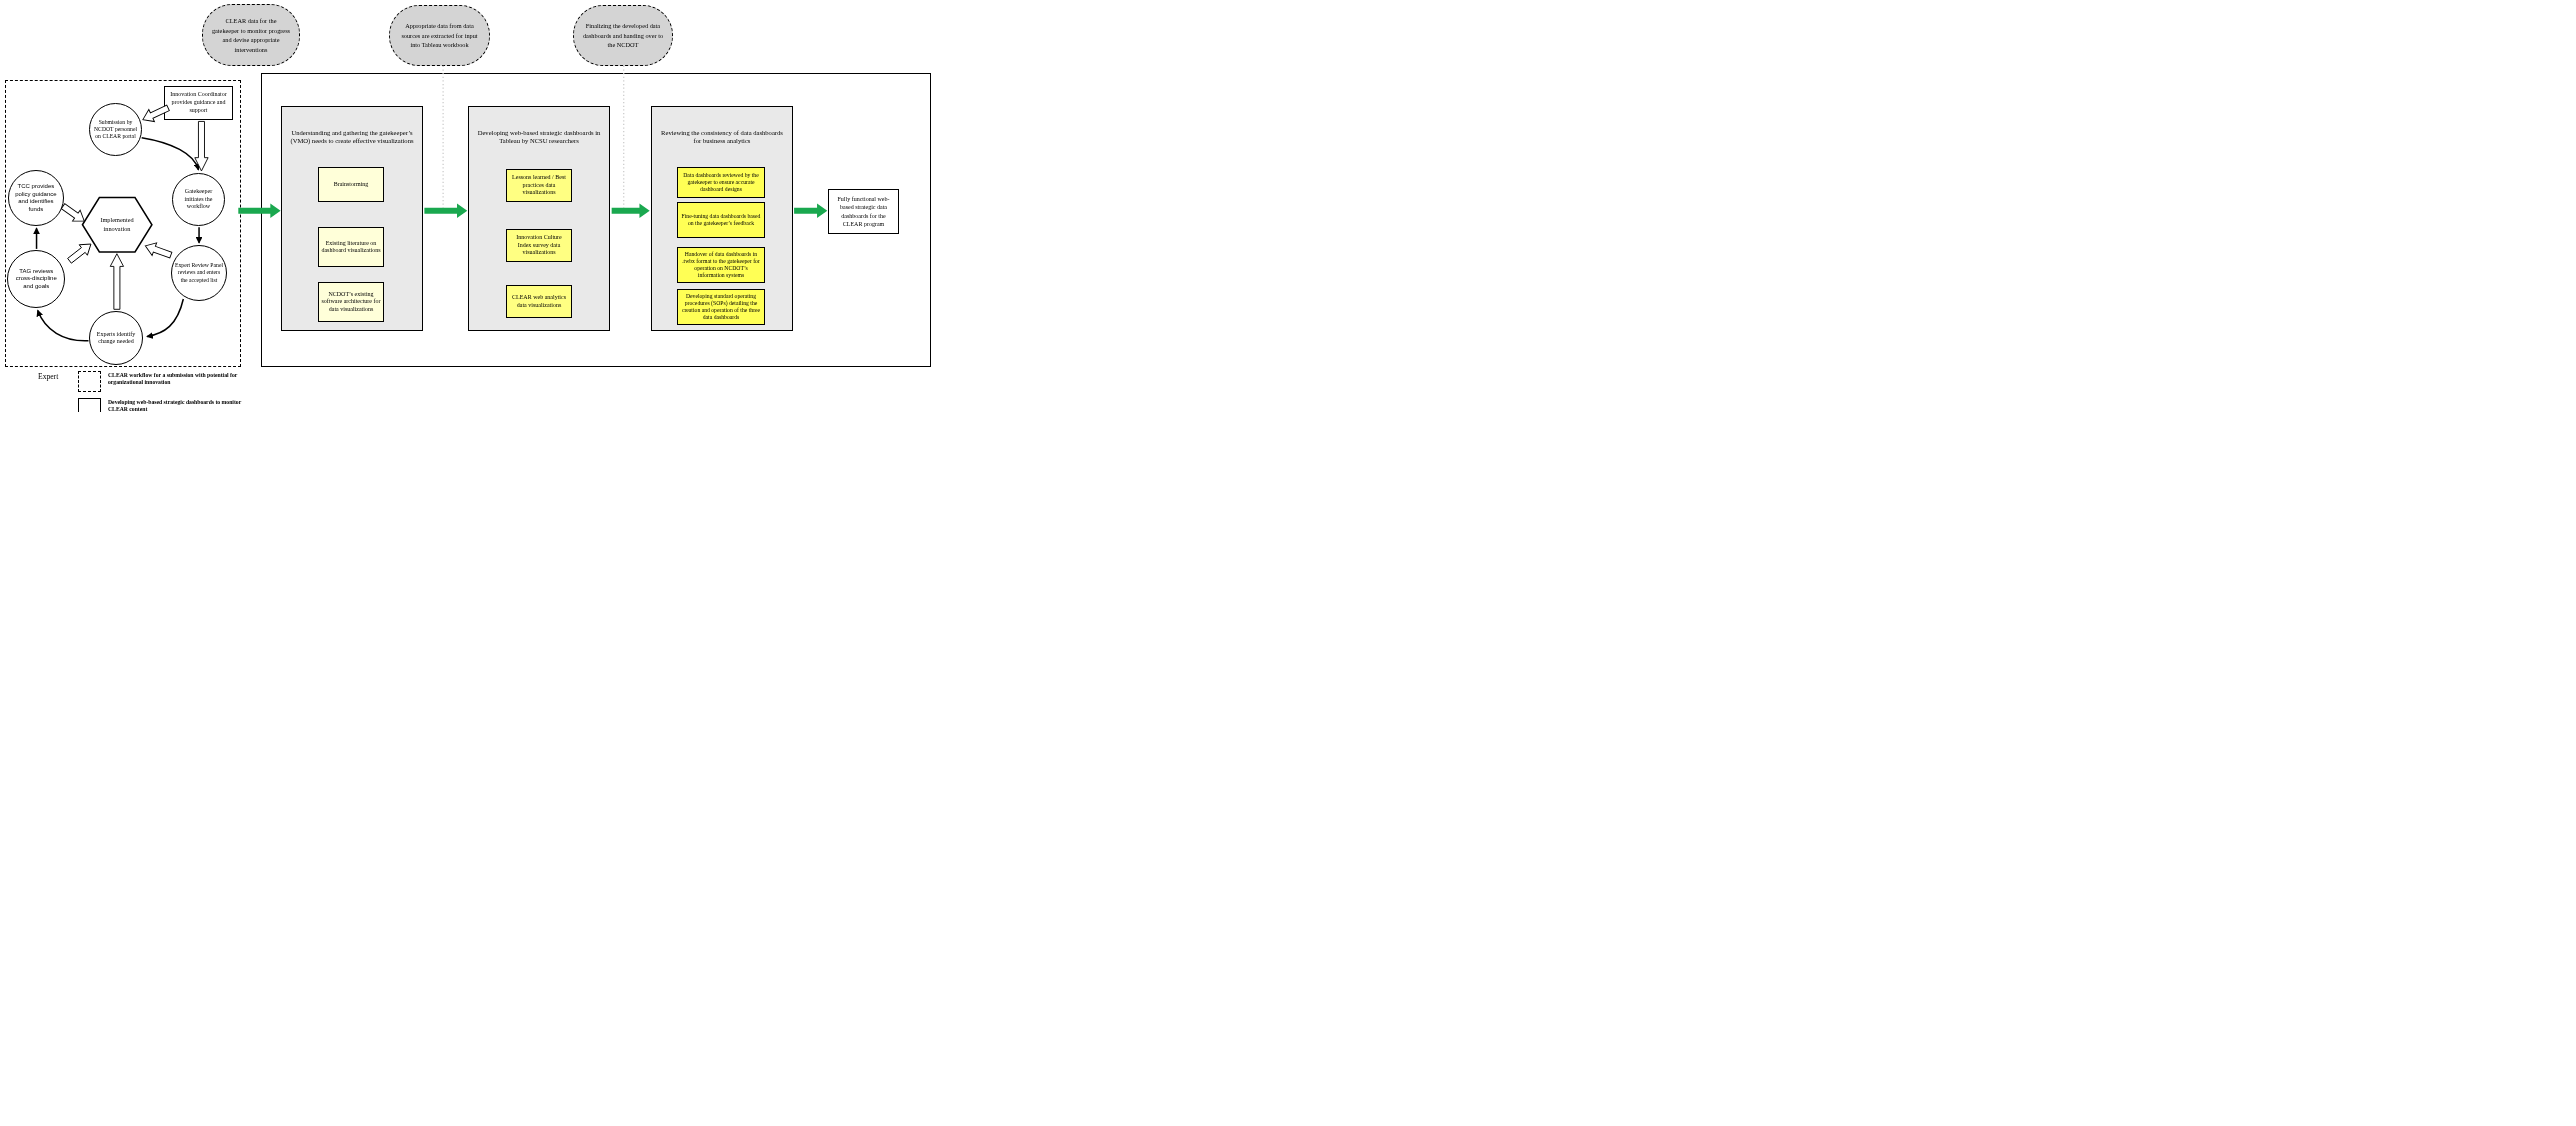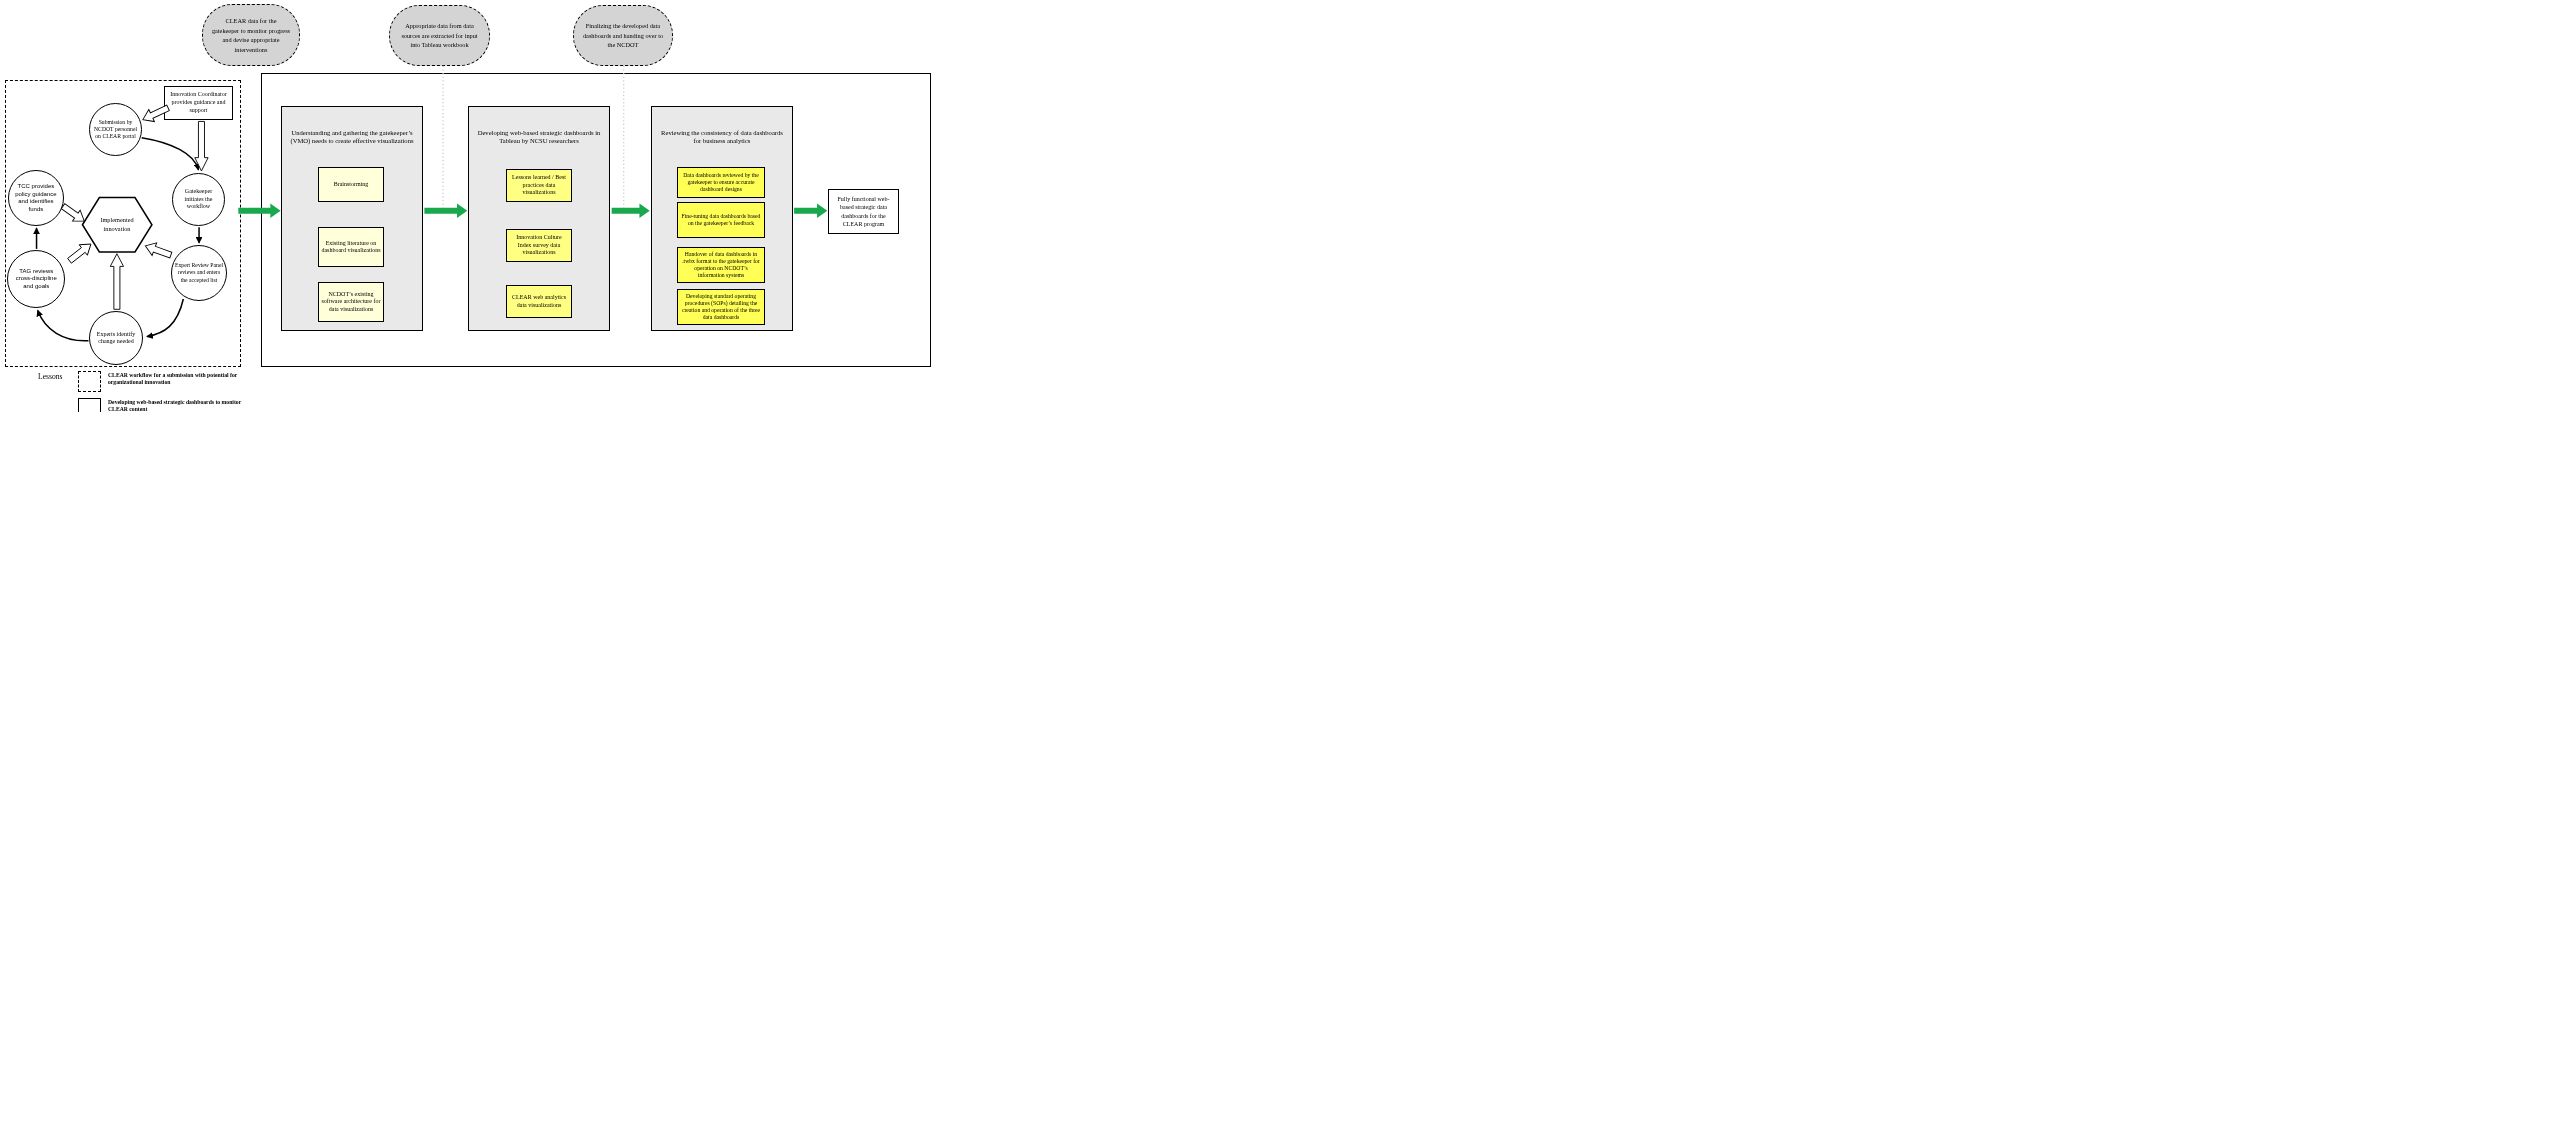--- a/index.html
+++ b/index.html
@@ -127,21 +127,21 @@
   <div class="abs circle sans" style="left:7.3px;top:250px;width:58px;height:58px;">
     <span>TAG reviews cross-discipline and goals</span>
   </div>
   <div class="abs circle" style="left:89px;top:311px;width:54px;height:54px;">
     <span>Experts identify change needed</span>
   </div>
   <div class="abs hex-label" style="left:88px;top:213px;width:58px;height:23px;">
     <span>Implemented innovation</span>
   </div>
 
-  <div class="abs legend-title" style="left:38px;top:372px;">Lessons</div>
+  <div class="abs legend-title" style="left:38px;top:372px;">Expert</div>
   <div class="abs legend-swatch dashed" style="left:78px;top:371px;width:23px;height:20.5px;"></div>
   <div class="abs legend-text" style="left:108px;top:372px;width:134px;">CLEAR workflow for a submission with potential for organizational innovation</div>
   <div class="abs legend-swatch solid" style="left:78px;top:398px;width:23px;height:22px;"></div>
   <div class="abs legend-text" style="left:108px;top:399px;width:134px;">Developing web-based strategic dashboards to monitor CLEAR content</div>
 
   <svg class="overlay" width="943" height="412" viewBox="0 0 1560 682">
     <defs>
       <marker id="ah" viewBox="0 0 10 10" refX="8.5" refY="5" markerWidth="4.5" markerHeight="4.5" orient="auto">
         <path d="M0,0 L10,5 L0,10 z" fill="#000"></path>
       </marker>

